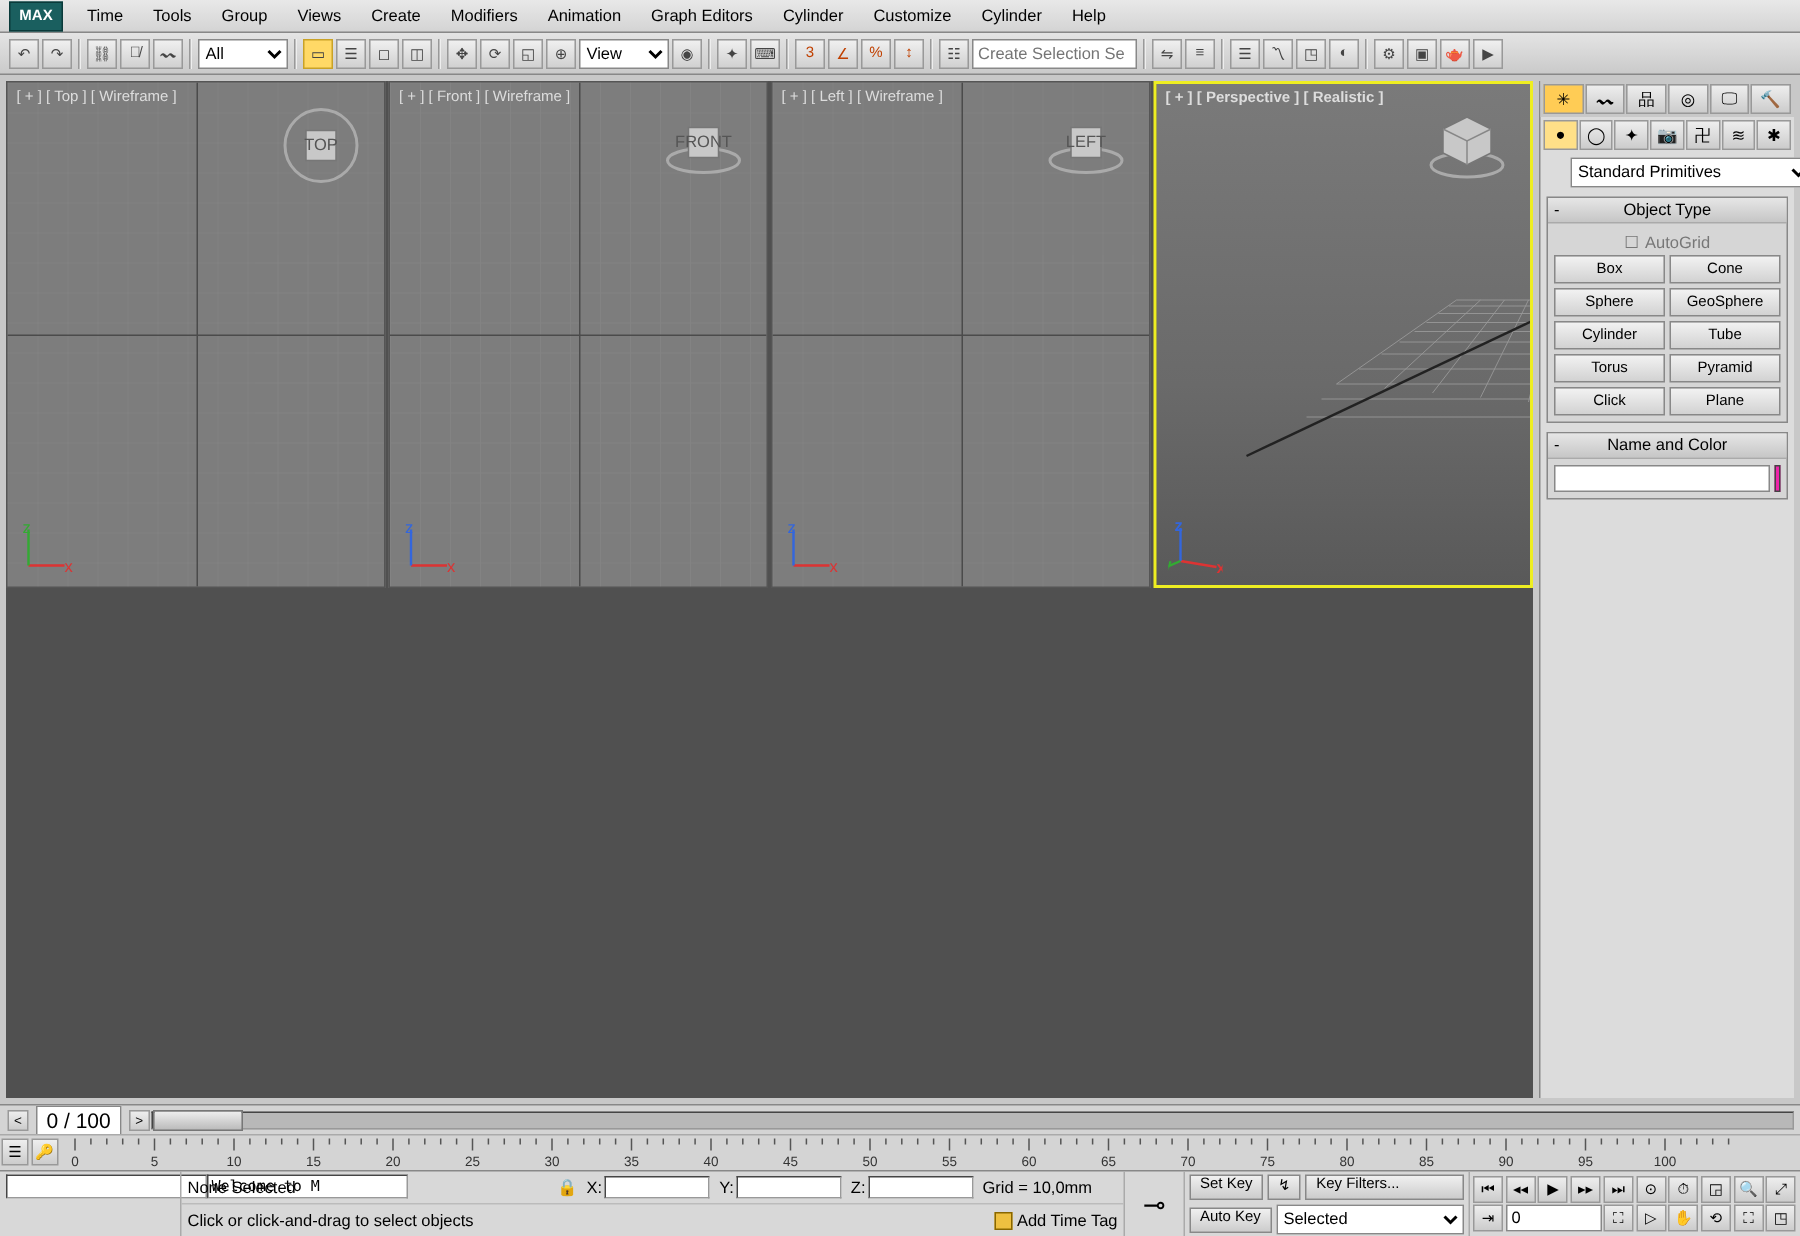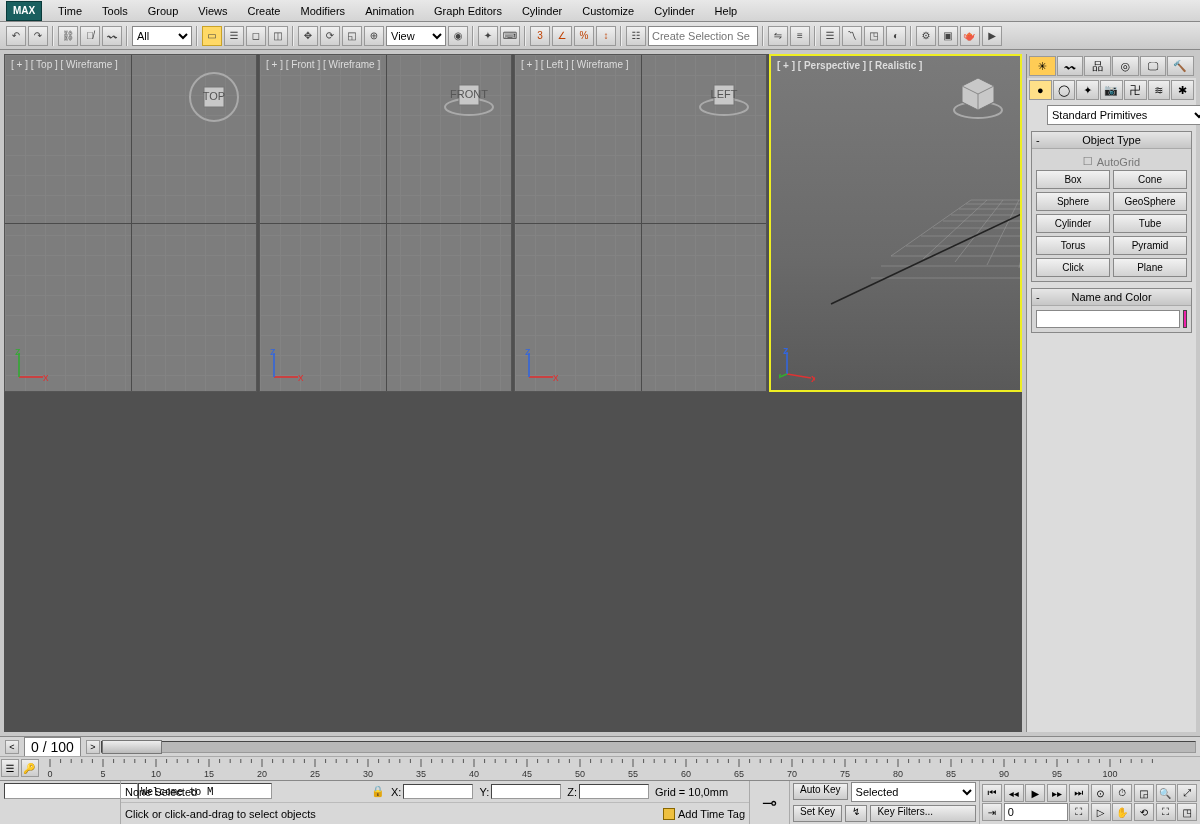--- a/index.html
+++ b/index.html
@@ -503,27 +503,27 @@
       <span style="flex:1">Click or click-and-drag to select objects</span>
       <div class="add-tag">
           <span class="box"></span>
           <span>Add Time Tag</span>
         </div>
     </div>
   </div>
   <div class="lock-area">⊸</div>
   <div class="status-key">
     <div class="status-key-row">
-      <div class="key-btn">Auto Key</div>
-      <select class="tb-select" style="flex:1"><option>Selected</option></select>
-    </div>
-    <div class="status-key-row">
       <div class="key-btn">Set Key</div>
       <div class="key-btn">↯</div>
       <div class="key-btn" style="flex:1">Key Filters...</div>
+    </div>
+    <div class="status-key-row">
+      <div class="key-btn">Auto Key</div>
+      <select class="tb-select" style="flex:1"><option>Selected</option></select>
     </div>
   </div>
   <div class="status-nav">
     <div class="nav-btn">⏮</div>
     <div class="nav-btn">◂◂</div>
     <div class="nav-btn">▶</div>
     <div class="nav-btn">▸▸</div>
     <div class="nav-btn">⏭</div>
     <div class="nav-btn">⊙</div>
     <div class="nav-btn">⏱</div>

